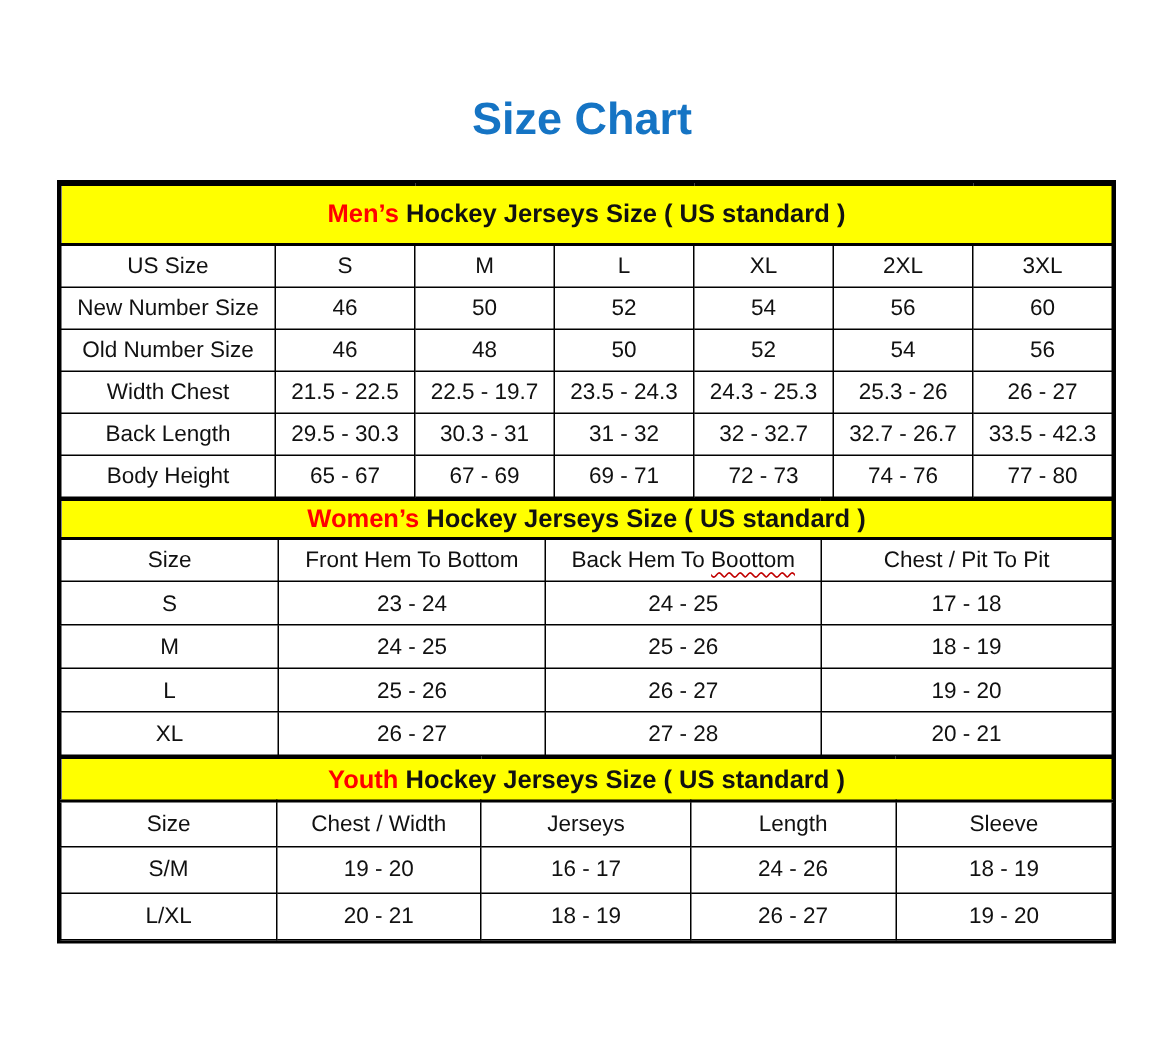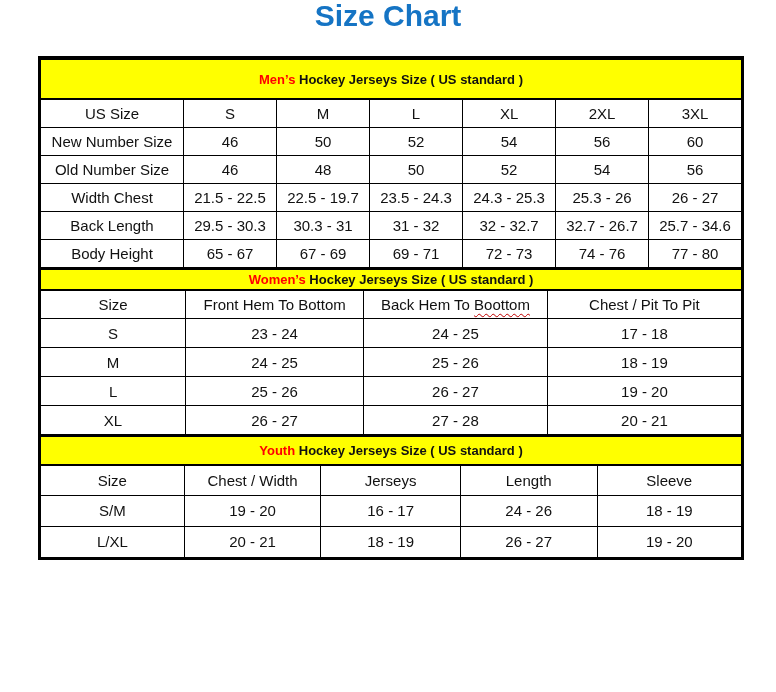--- a/index.html
+++ b/index.html
@@ -19,20 +19,21 @@
     color:var(--text-color);
     overflow:hidden;
   }
   .page-title{
     text-align:center;
     color:var(--title-color);
     font-size:30px;
     font-weight:bold;
     letter-spacing:0px;
     margin:0;
+    padding-top:64px;
     line-height:32px;
   }
   .chart-wrap{
     width:706px;
     margin:24px 0 0 38px;
     border:2px solid var(--border-color);
   }
   table{
     width:100%;
     border-collapse:collapse;
@@ -43,21 +44,21 @@
     text-align:center;
     vertical-align:middle;
     font-size:15px;
     padding:2px 3px;
     overflow:hidden;
     white-space:nowrap;
   }
   tr.band td{
     background:var(--header-bg);
     font-weight:bold;
-    font-size:13px;
+    font-size:17px;
     border-top:2px solid var(--border-color);
     border-bottom:2px solid var(--border-color);
   }
   .accent{color:var(--accent-red);}
   .bold{font-weight:normal;}
   .wavy{
     text-decoration:underline;
     text-decoration-style:wavy;
     text-decoration-color:var(--squiggle);
     text-decoration-thickness:1px;
@@ -129,21 +130,21 @@
       <td>25.3 - 26</td>
       <td>26 - 27</td>
     </tr>
     <tr class="datarow">
       <td>Back Length</td>
       <td>29.5 - 30.3</td>
       <td>30.3 - 31</td>
       <td>31 - 32</td>
       <td>32 - 32.7</td>
       <td>32.7 - 26.7</td>
-      <td>25.7 - 34.6</td>
+      <td>33.5 - 42.3</td>
     </tr>
     <tr class="datarow">
       <td>Body Height</td>
       <td>65 - 67</td>
       <td>67 - 69</td>
       <td>69 - 71</td>
       <td>72 - 73</td>
       <td>74 - 76</td>
       <td>77 - 80</td>
     </tr>

